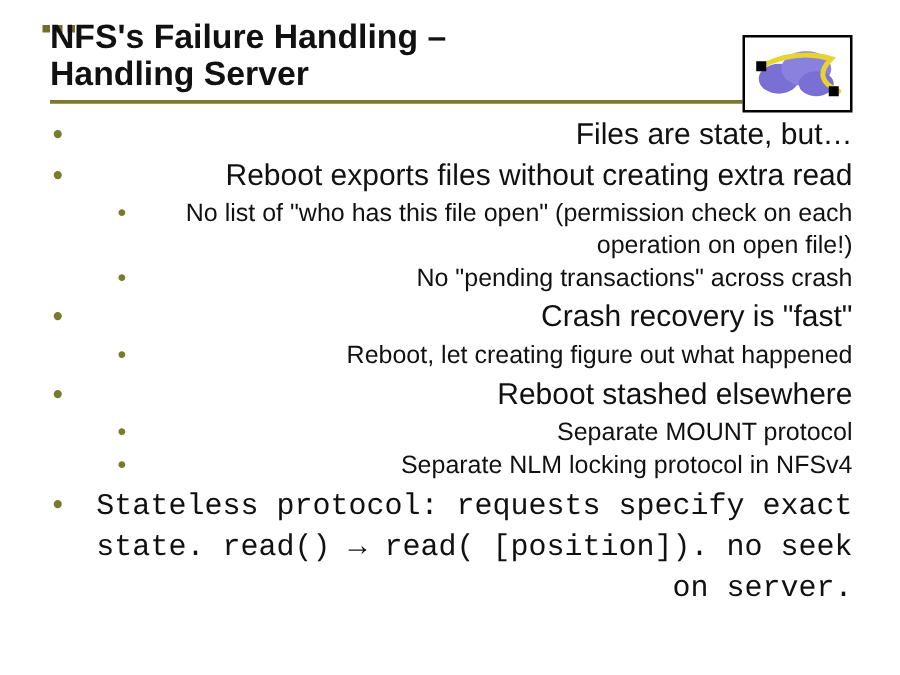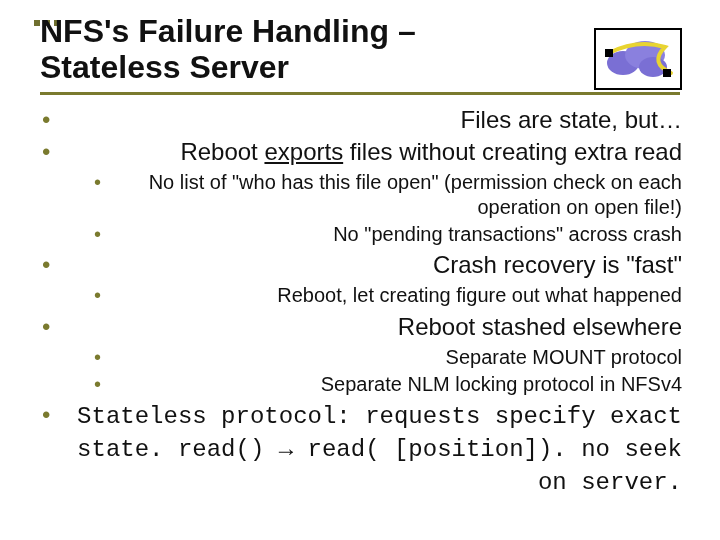--- a/index.html
+++ b/index.html
@@ -7,21 +7,21 @@
   .slide {
     width: 720px; height: 540px; position: relative; background: #fff; padding: 0;
   }
   .title-block {
     margin: 14px 40px 0 40px;
     border-bottom: 3px solid #7a7a2e;
     padding-bottom: 6px;
     position: relative;
   }
   .title {
-    font-size: 32px; color: #111; line-height: 1.12;
+    font-size: 27px; color: #111; line-height: 1.12;
   }
   .corner-dots {
     position: absolute; top: 6px; left: 34px; display: flex; gap: 4px;
   }
   .corner-dots span { width: 6px; height: 6px; background: #6f6f2f; display: inline-block; }
   .logo {
     position: absolute; top: 14px; right: 38px; width: 88px; height: 62px;
     border: 2px solid #000; background: #fff; display:flex; align-items:center; justify-content:center;
   }
   .content {
@@ -34,37 +34,37 @@
   .lvl1 > li::before {
     content: "•"; position: absolute; left: 4px; top: 0; color: #7a7a2e; font-size: 24px;
   }
   .lvl2 { margin: 2px 0 4px 28px; }
   .lvl2 > li {
     position: relative; padding-left: 22px; font-size: 20px; color: #111; line-height: 1.24; margin-bottom: 2px;
   }
   .lvl2 > li::before {
     content: "•"; position: absolute; left: 2px; top: 0; color: #7a7a2e; font-size: 20px;
   }
-  .underline { text-decoration: underline; }
+  .underline { }
   .arrow { font-family: Liberation Mono, monospace; }
 </style>
 </head>
 <body>
 
 <div class="slide">
   <div class="corner-dots">
       <span></span>
       <span></span>
       <span></span>
     </div>
 
   <div class="title-block">
     <h1 class="title">
       <span>NFS's Failure Handling –</span><br>
-      <span>Stateless Server</span>
+      <span>Handling Server</span>
     </h1>
   </div>
 
   <div class="logo">
     <svg width="78" height="52" viewBox="0 0 78 52">
       <ellipse cx="24" cy="30" rx="16" ry="12" fill="#7a6fd4"></ellipse>
       <ellipse cx="46" cy="22" rx="20" ry="14" fill="#8a80de"></ellipse>
       <ellipse cx="54" cy="34" rx="14" ry="10" fill="#7a6fd4"></ellipse>
       <path d="M 10 20 Q 38 6 66 14 Q 50 30 72 40" stroke="#e8d431" stroke-width="4" fill="none" stroke-linecap="round"></path>
       <rect x="6" y="16" width="8" height="8" fill="#000"></rect>

